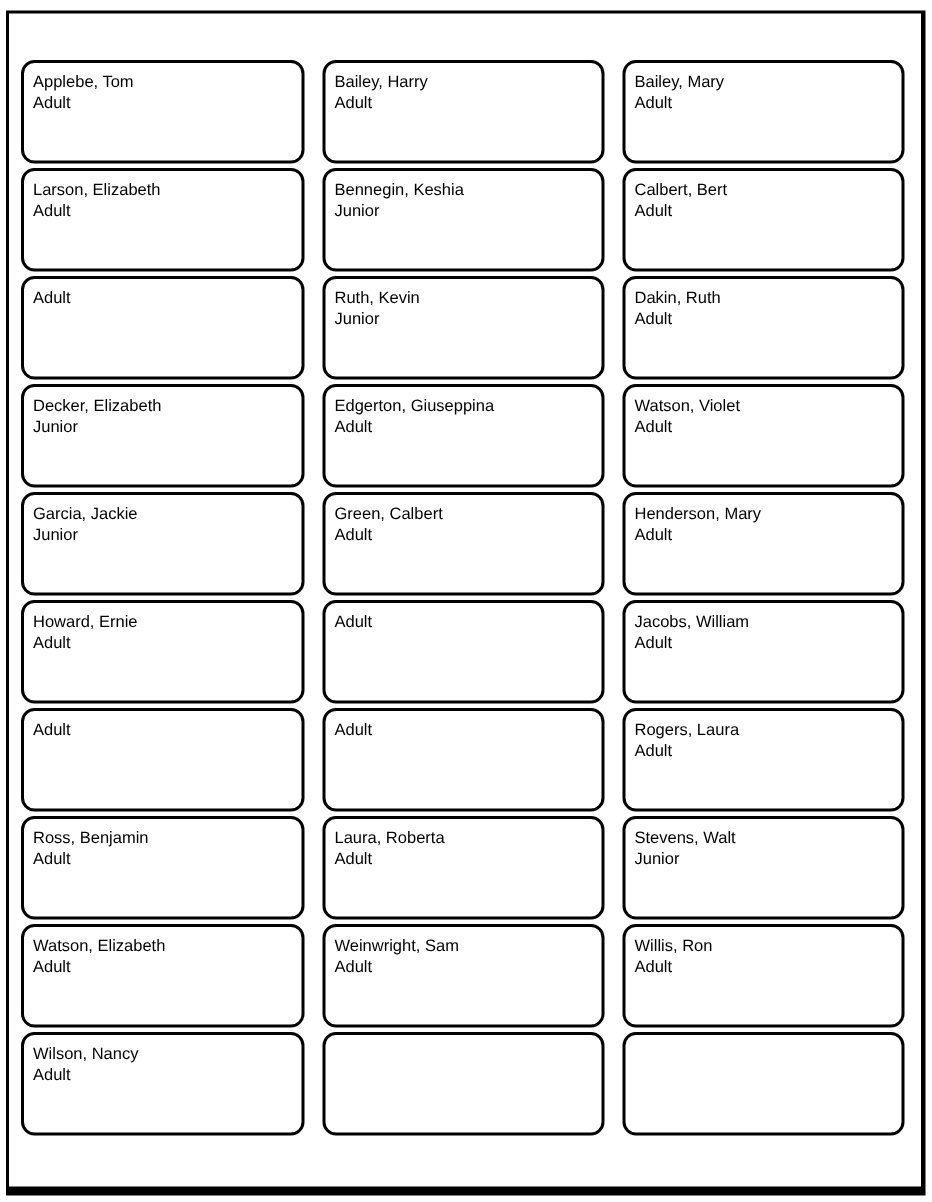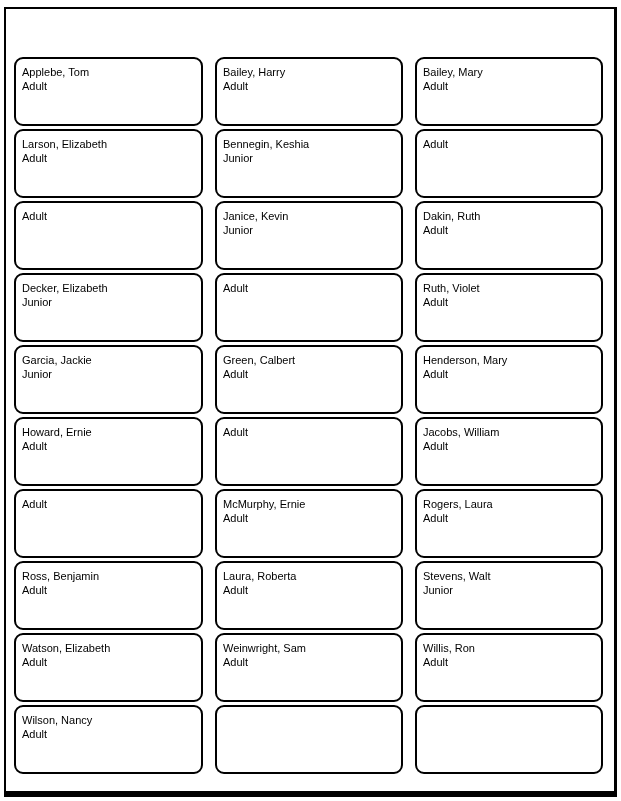--- a/index.html
+++ b/index.html
@@ -19,21 +19,21 @@
     height: 790px;
     box-sizing: border-box;
     background: #ffffff;
     border: 2px solid #000000;
     border-right-width: 3px;
     border-bottom-width: 6px;
   }
   .labels-grid {
     position: absolute;
     left: 8px;
-    top: 48px;
+    top: 31px;
     display: grid;
     grid-template-columns: 189px 188px 188px;
     grid-auto-rows: 69px;
     column-gap: 12px;
     row-gap: 3px;
   }
   .label {
     box-sizing: border-box;
     border: 2px solid #000000;
     border-radius: 9px;
@@ -70,42 +70,44 @@
     </div>
     <div class="label">
       <span class="name">Larson, Elizabeth</span>
       <span class="type">Adult</span>
     </div>
     <div class="label">
       <span class="name">Bennegin, Keshia</span>
       <span class="type">Junior</span>
     </div>
     <div class="label">
+      <span class="name">Calbert, Bert</span>
       <span class="type">Adult</span>
     </div>
     <div class="label">
       <span class="type">Adult</span>
     </div>
     <div class="label">
-      <span class="name">Janice, Kevin</span>
+      <span class="name">Ruth, Kevin</span>
       <span class="type">Junior</span>
     </div>
     <div class="label">
       <span class="name">Dakin, Ruth</span>
       <span class="type">Adult</span>
     </div>
     <div class="label">
       <span class="name">Decker, Elizabeth</span>
       <span class="type">Junior</span>
     </div>
     <div class="label">
+      <span class="name">Edgerton, Giuseppina</span>
       <span class="type">Adult</span>
     </div>
     <div class="label">
-      <span class="name">Ruth, Violet</span>
+      <span class="name">Watson, Violet</span>
       <span class="type">Adult</span>
     </div>
     <div class="label">
       <span class="name">Garcia, Jackie</span>
       <span class="type">Junior</span>
     </div>
     <div class="label">
       <span class="name">Green, Calbert</span>
       <span class="type">Adult</span>
     </div>
@@ -121,21 +123,20 @@
       <span class="type">Adult</span>
     </div>
     <div class="label">
       <span class="name">Jacobs, William</span>
       <span class="type">Adult</span>
     </div>
     <div class="label">
       <span class="type">Adult</span>
     </div>
     <div class="label">
-      <span class="name">McMurphy, Ernie</span>
       <span class="type">Adult</span>
     </div>
     <div class="label">
       <span class="name">Rogers, Laura</span>
       <span class="type">Adult</span>
     </div>
     <div class="label">
       <span class="name">Ross, Benjamin</span>
       <span class="type">Adult</span>
     </div>

